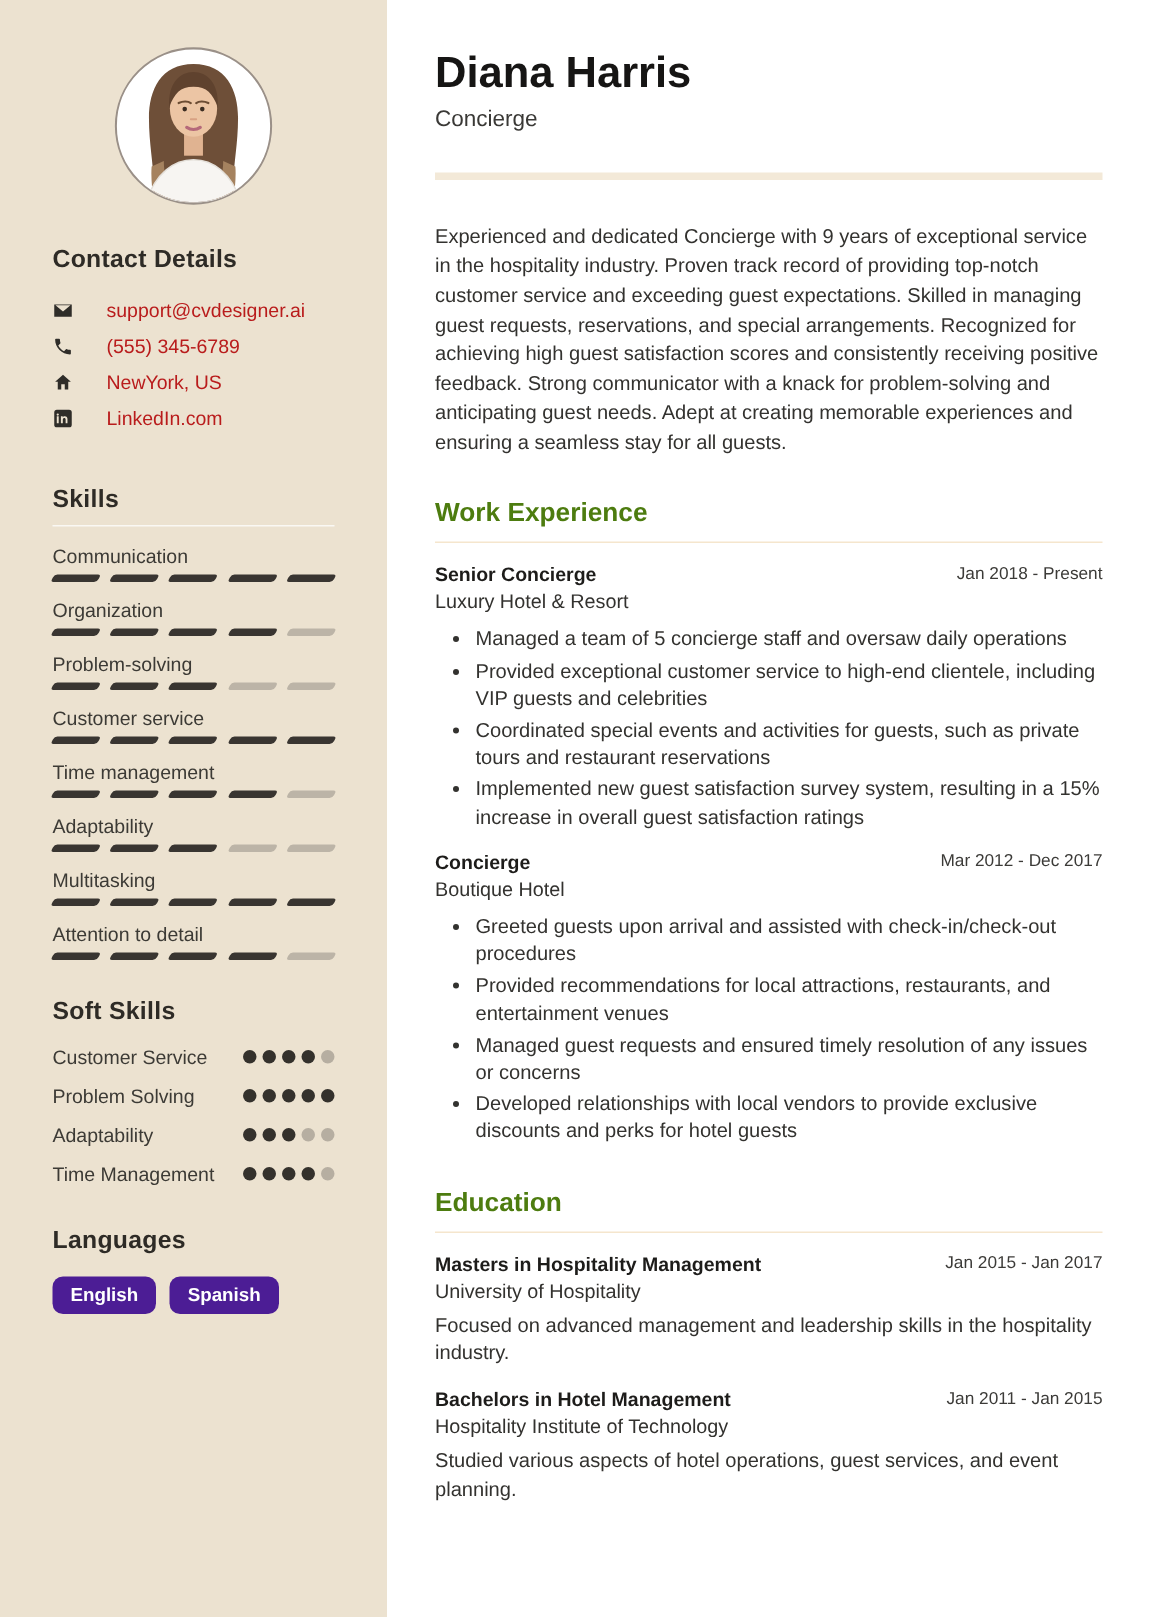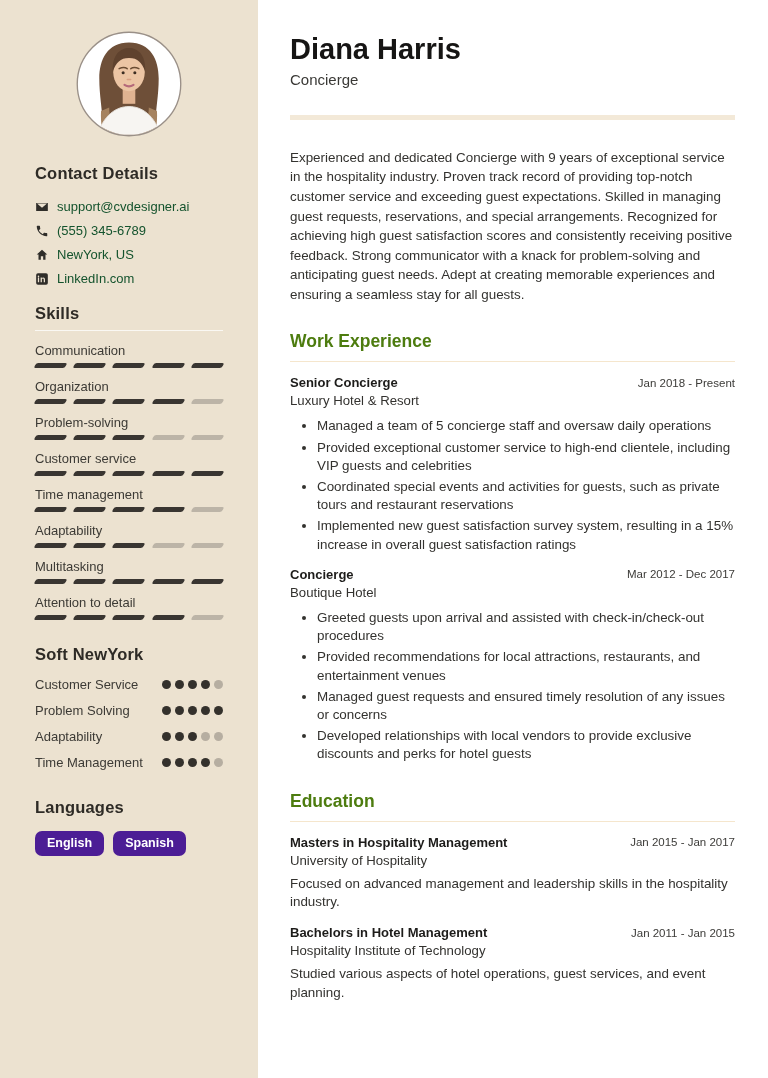--- a/index.html
+++ b/index.html
@@ -27,25 +27,25 @@
 
   .side-heading {
     font-size: 16.5px; font-weight: 700; color: #2e2b26;
     letter-spacing: 0.2px;
   }
   .side-heading.underlined {
     border-bottom: 1px solid rgba(255,255,255,0.75);
     padding-bottom: 7px;
   }
 
-  .contact-block { margin-bottom: 18px; }
+  .contact-block { margin-bottom: 38px; }
   .contact-list { list-style: none; margin-top: 16px; }
   .contact-list li {
-    display: flex; align-items: center; gap: 8px;
-    font-size: 13px; color: #14532d;
+    display: flex; align-items: center; gap: 22px;
+    font-size: 13px; color: #b91c1c;
     margin-bottom: 9px;
   }
   .contact-list .cicon { width: 14px; height: 14px; flex: 0 0 14px; display: inline-flex; }
   .contact-list .cicon svg { width: 14px; height: 14px; fill: #2f2d29; }
 
   .skills-block { margin-bottom: 24px; }
   .skills-list { margin-top: 12px; }
   .skill-row { margin-bottom: 10px; }
   .skill-name { font-size: 13px; color: #3c3a35; margin-bottom: 5px; }
   .skill-bar { display: flex; gap: 8px; height: 6px; }
@@ -265,21 +265,21 @@
               <span class="skill-seg filled"></span>
               <span class="skill-seg filled"></span>
               <span class="skill-seg filled"></span>
               <span class="skill-seg"></span>
             </div>
           </div>
         </div>
     </div>
 
     <div class="soft-block">
-      <div class="side-heading">Soft NewYork</div>
+      <div class="side-heading">Soft Skills</div>
       <div class="soft-list" id="soft-list">
           <div class="soft-row">
             <div class="soft-name">Customer Service</div>
             <div class="soft-dots">
               <span class="soft-dot filled"></span>
               <span class="soft-dot filled"></span>
               <span class="soft-dot filled"></span>
               <span class="soft-dot filled"></span>
               <span class="soft-dot"></span>
             </div>

